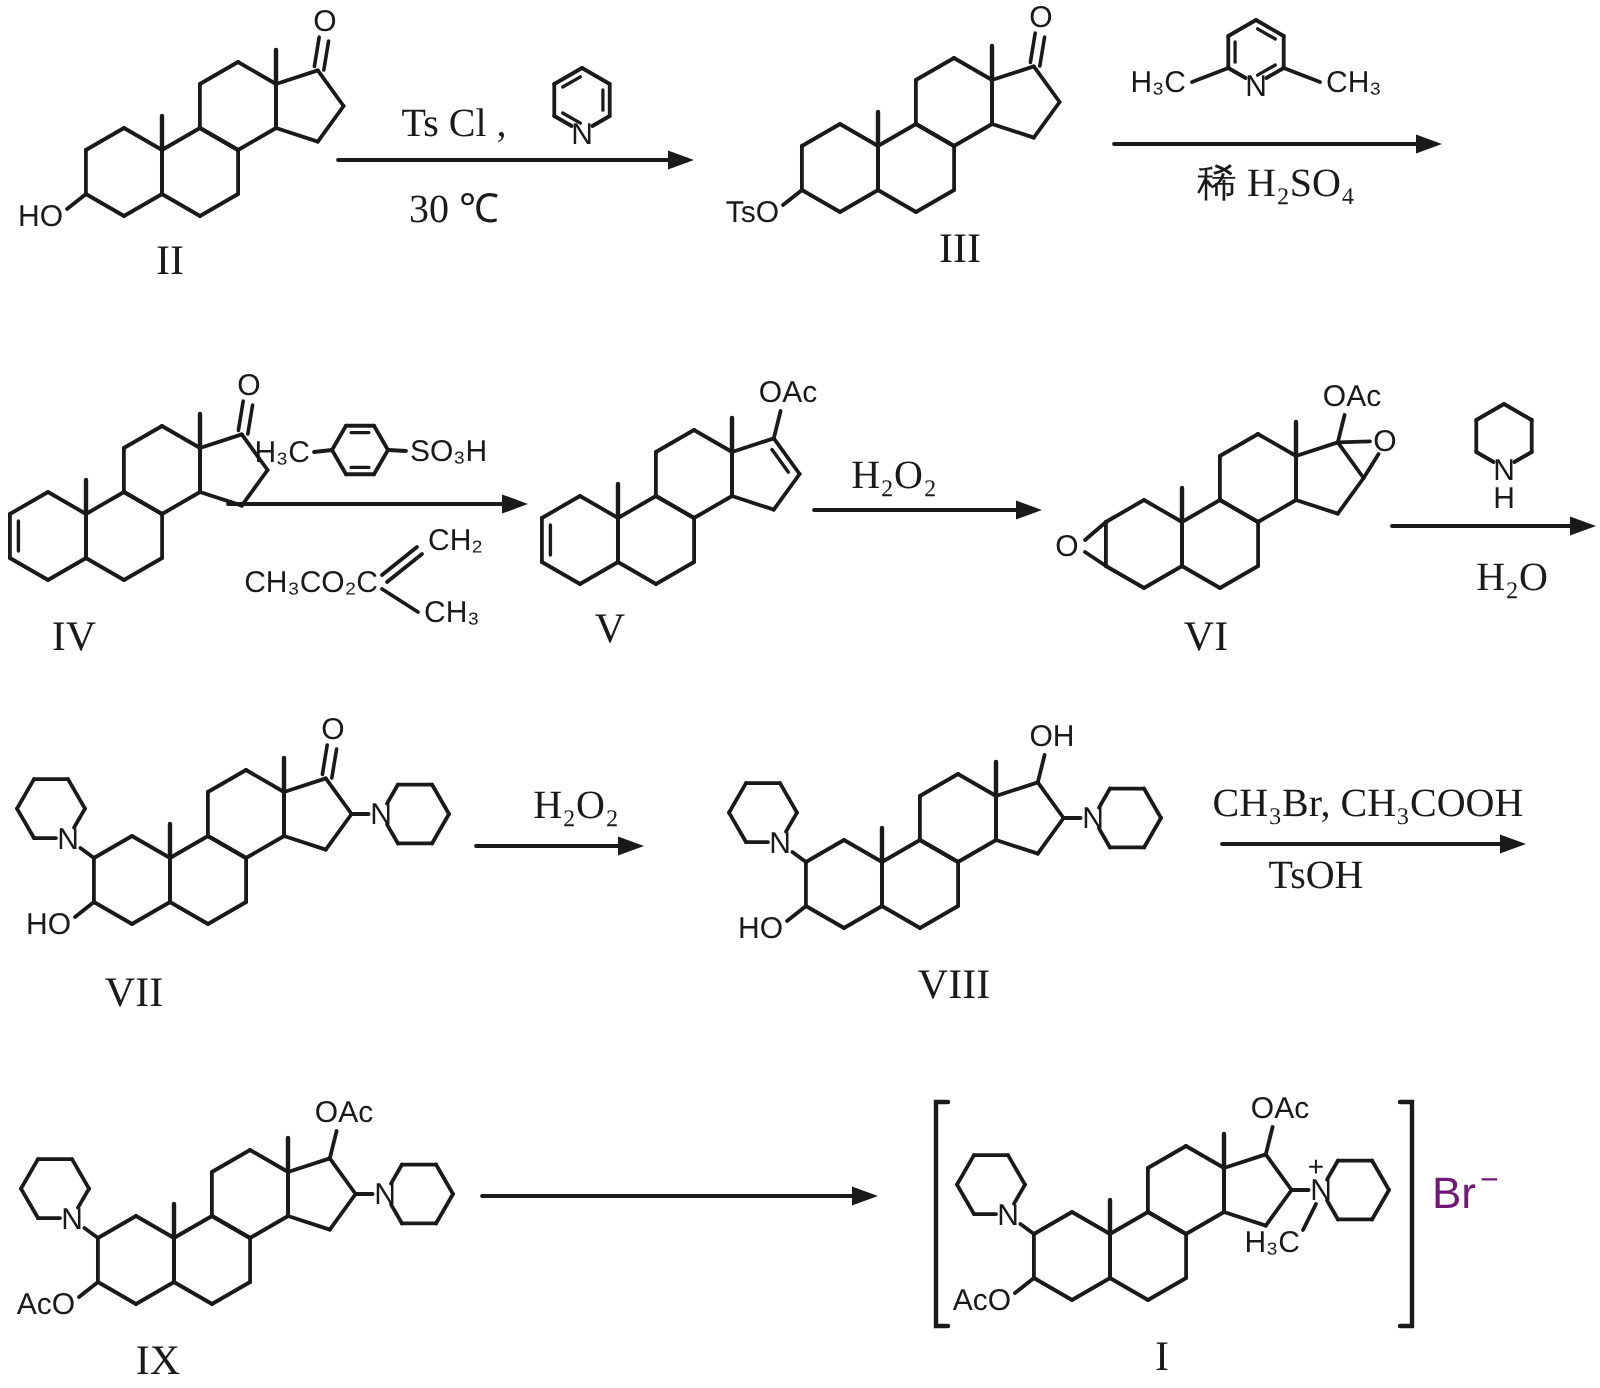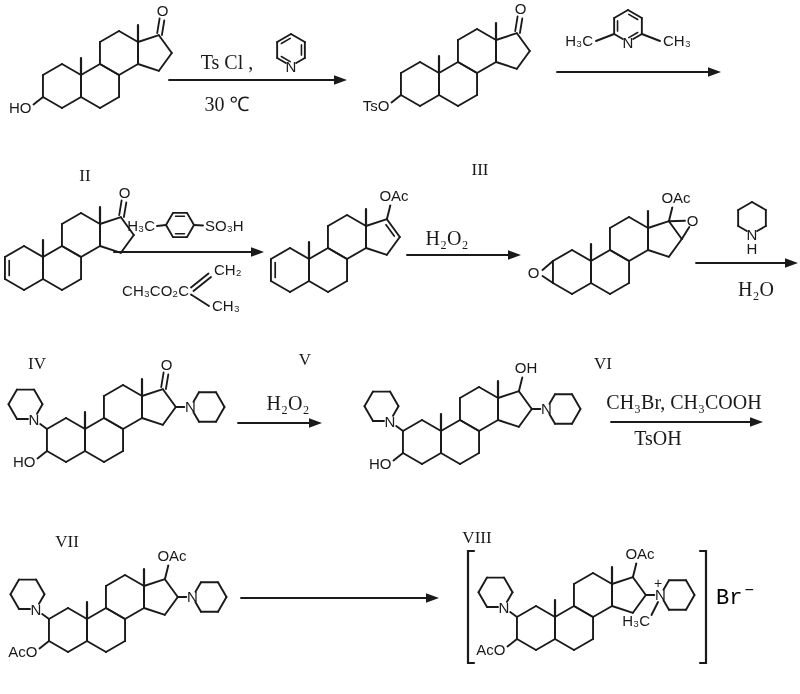--- a/index.html
+++ b/index.html
@@ -4,29 +4,29 @@
 <style>
   * { box-sizing: border-box; }
   html,body { margin:0; padding:0; background:#ffffff; }
   #canvas {
     position:relative; width:800px; height:694px; background:#ffffff;
     font-family:"Liberation Sans", sans-serif; color:#1a1a1a; overflow:hidden;
   }
   #canvas svg { position:absolute; overflow:visible; }
   .cap {
     position:absolute; width:50px; text-align:center;
-    font-family:"Liberation Serif", serif; font-size:17px; color:#1a1a1a;margin-top:48px;
+    font-family:"Liberation Serif", serif; font-size:21px; color:#1a1a1a;
   }
   .rtxt {
     position:absolute; text-align:center; white-space:nowrap;
     font-family:"Liberation Serif", serif; font-size:20px; color:#1a1a1a;
   }
   .ion {
-    position:absolute; font-family:Liberation Mono, monospace;
-    font-size:22px; color:#000000;
+    position:absolute; font-family:Liberation Sans, sans-serif;
+    font-size:22px; color:#701a75;
   }
   .ion .chg { font-size:16px; vertical-align:9px; margin-left:2px; }
 </style>
 </head>
 <body>
 
 <div id="canvas">
 
   <svg id="sk0" style="left:0px;top:4px" width="178" height="116" viewBox="-100 -82 178 116">
       <g fill="none" stroke="#1a1a1a" stroke-width="1.9" stroke-linecap="round">
@@ -527,20 +527,21 @@
         <line x1="20.803885684227566" y1="34.99993399782192" x2="12.144" y2="30"></line>
         <line x1="12.144" y1="30" x2="12.144" y2="14"></line>
         <line x1="12.144" y1="14" x2="26" y2="6"></line>
       </g>
       <text x="26" y="44" text-anchor="middle" font-size="15" fill="#1a1a1a" font-family="&quot;Liberation Sans&quot;, sans-serif">N</text>
       <text x="26" y="58" text-anchor="middle" font-size="15" fill="#1a1a1a" font-family="&quot;Liberation Sans&quot;, sans-serif">H</text>
     </svg>
 
   <div class="rtxt" style="left:184px;top:51px;width:86px">Ts Cl ,</div>
   <div class="rtxt" style="left:184px;top:90px;width:86px">30 ℃</div>
+  <div class="rtxt" style="left:578px;top:78px;width:120px">稀 H₂SO₄</div>
   <div class="rtxt" style="left:406px;top:227px;width:82px">H₂O₂</div>
   <div class="rtxt" style="left:723px;top:278px;width:66px">H₂O</div>
   <div class="rtxt" style="left:246px;top:392px;width:84px">H₂O₂</div>
   <div class="rtxt" style="left:600px;top:391px;width:168px">CH₃Br, CH₃COOH</div>
   <div class="rtxt" style="left:616px;top:427px;width:84px">TsOH</div>
 
   <div class="ion" style="left:716px;top:582px">
     <span>Br</span><span class="chg">−</span>
   </div>
 

